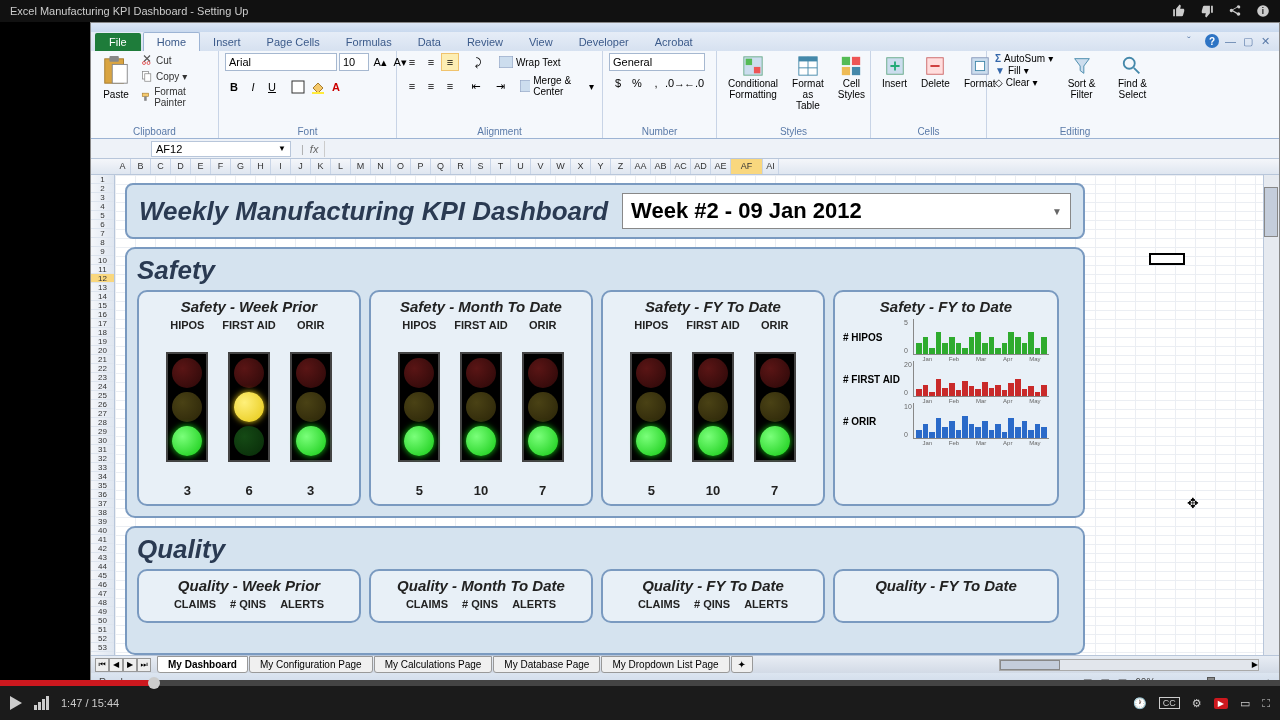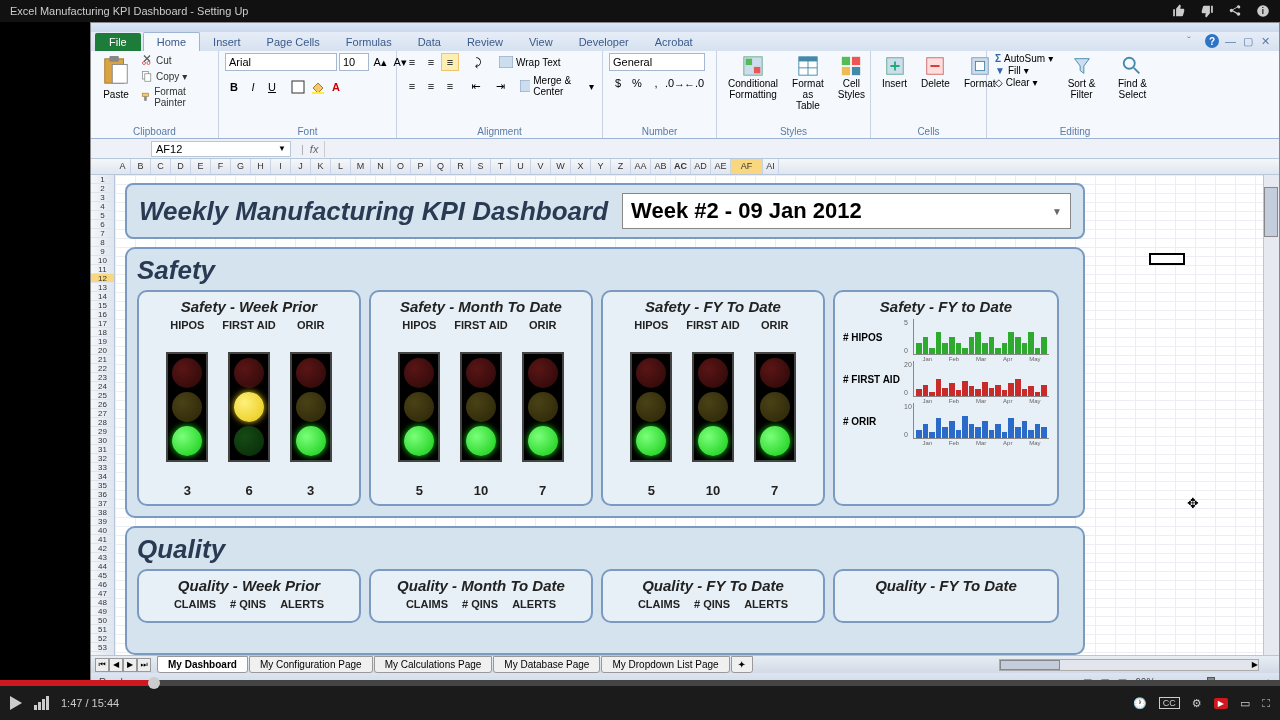--- a/index.html
+++ b/index.html
@@ -378,21 +378,21 @@
       <div class="col-h" style="width: 20px;">S</div>
       <div class="col-h" style="width: 20px;">T</div>
       <div class="col-h" style="width: 20px;">U</div>
       <div class="col-h" style="width: 20px;">V</div>
       <div class="col-h" style="width: 20px;">W</div>
       <div class="col-h" style="width: 20px;">X</div>
       <div class="col-h" style="width: 20px;">Y</div>
       <div class="col-h" style="width: 20px;">Z</div>
       <div class="col-h" style="width: 20px;">AA</div>
       <div class="col-h" style="width: 20px;">AB</div>
-      <div class="col-h" style="width: 20px; font-weight: bold;">AC</div>
+      <div class="col-h" style="width: 20px;">AC</div>
       <div class="col-h" style="width: 20px;">AD</div>
       <div class="col-h" style="width: 20px;">AE</div>
       <div class="col-h sel" style="width: 32px;">AF</div>
       <div class="col-h" style="width: 16px;">AI</div>
     </div>
 
   <div class="sheet-area">
     <div class="row-headers" id="rowheaders">
         <div class="row-h">1</div>
         <div class="row-h">2</div>

